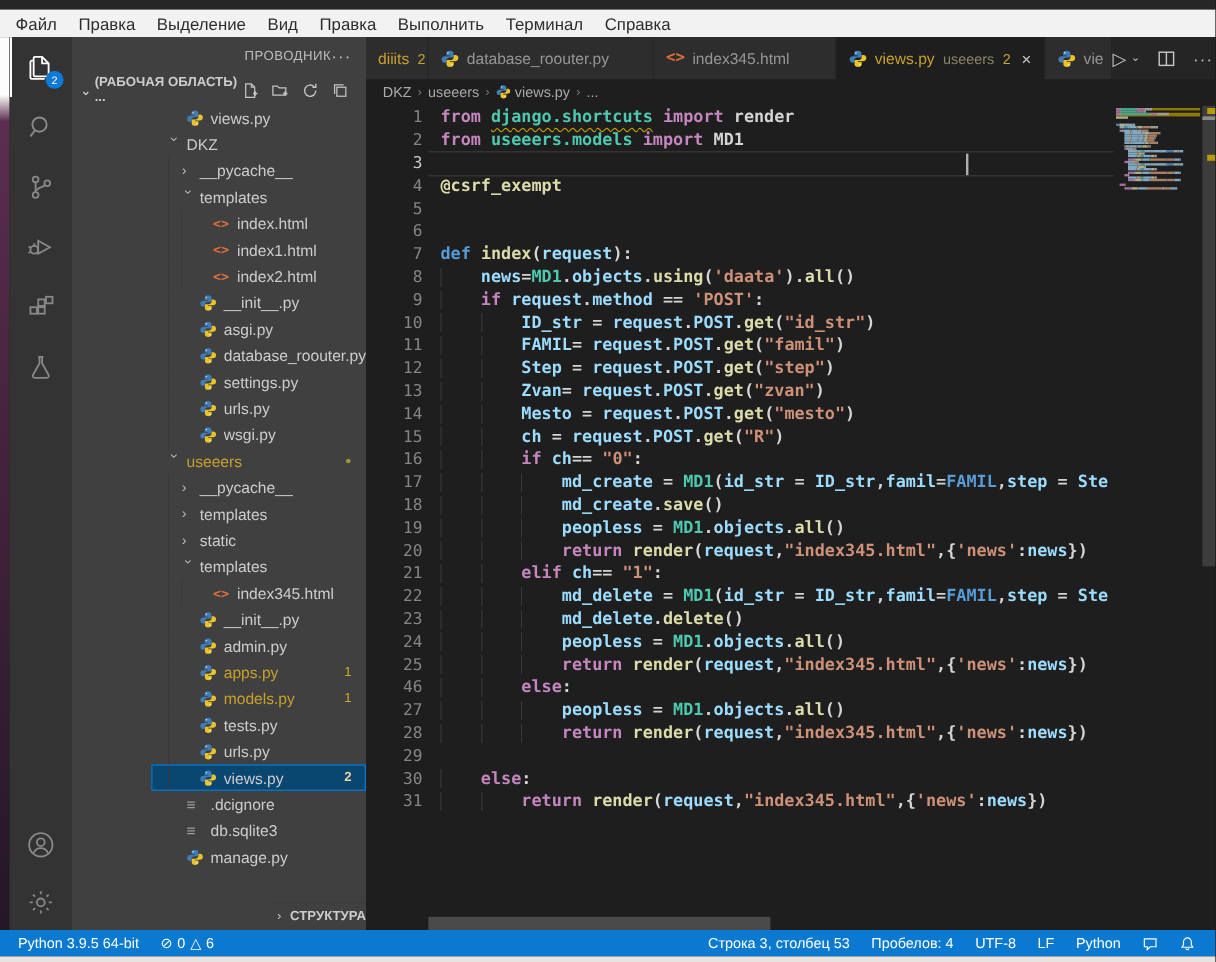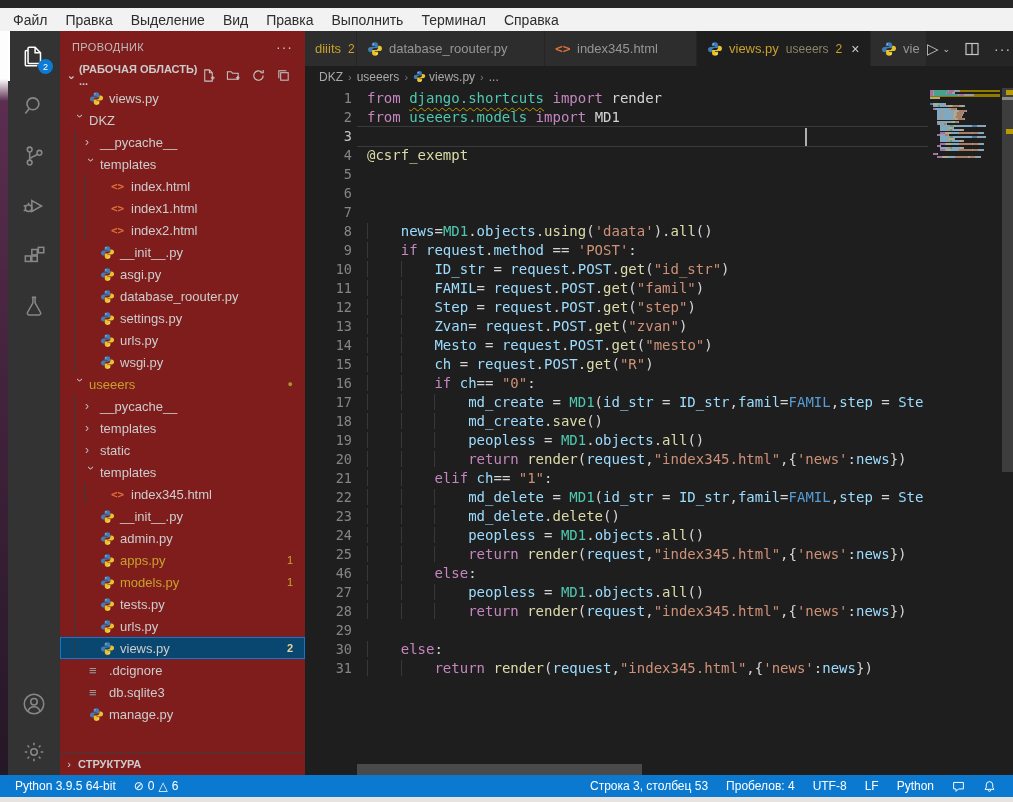--- a/index.html
+++ b/index.html
@@ -13,21 +13,21 @@
     background:linear-gradient(180deg,#fdfdfd 0px,#fdfdfd 48px,#5c2d51 70px,#47253f 300px,#241726 744px); }
   
   .activity-bar { width:52px; flex:none; background:#333333; display:flex; flex-direction:column; align-items:center; }
   .act-icon { width:52px; height:50px; display:flex; align-items:center; justify-content:center; position:relative; color:#888888; }
   .act-icon svg { width:26px; height:26px; }
   .act-icon.active { color:#ffffff; box-shadow:inset 2px 0 0 #ffffff; }
   .act-badge { position:absolute; right:7px; bottom:7px; background:#0d7ad6; color:#fff; font-size:9px;
     min-width:15px; height:15px; border-radius:8px; display:flex; align-items:center; justify-content:center; }
   .act-spacer { flex:1; }
   
-  .sidebar { width:245px; flex:none; background:#7f1d1d; display:flex; flex-direction:column; color:#cccccc; overflow:hidden; }
+  .sidebar { width:245px; flex:none; background:#404040; display:flex; flex-direction:column; color:#cccccc; overflow:hidden;align-items:flex-end; }
   .sidebar-title { height:32px; display:flex; align-items:center; padding:0 12px; font-size:11px; color:#bcbcbc; letter-spacing:.4px; }
   .sidebar-title .sp { flex:1; }
   .dots { color:#c5c5c5; font-size:14px; letter-spacing:1px; }
   .section-header { height:24px; display:flex; align-items:center; font-size:11px; font-weight:bold; color:#cccccc; padding:0 4px 0 4px; }
   .section-header .chev { width:16px; text-align:center; font-size:11px; }
   .sh-icons { display:flex; gap:10px; margin-left:auto; padding-right:10px; }
   .sh-icons svg { width:15px; height:15px; }
   .tree { flex:1; overflow:hidden; font-size:13px; }
   .trow { height:22px; display:flex; align-items:center; white-space:nowrap; position:relative; padding-left:14px; }
   .trow.selected { background:#094771; outline:1px solid #0c7ad4; outline-offset:-1px; }
@@ -63,21 +63,21 @@
   .breadcrumb { height:22px; display:flex; align-items:center; font-size:12px; color:#a9a9a9; padding-left:14px; gap:3px; flex:none; }
   .breadcrumb .sep { color:#7a7a7a; font-size:11px; padding:0 2px; }
   .breadcrumb svg { width:13px; height:13px; margin-right:4px; }
   
   .code-area { position:relative; flex:1; overflow:hidden; background:#1e1e1e; }
   .curline { position:absolute; left:52px; right:85px; height:21px; border-top:1px solid #3a3a3a; border-bottom:1px solid #3a3a3a; z-index:0; }
   .code-pane { position:absolute; left:0; top:1px; right:85px; bottom:12px; overflow:hidden; z-index:1; }
   .cl { height:19px; display:flex; white-space:pre; font-family:"DejaVu Sans Mono",monospace; font-size:14px; line-height:19px; }
   .num { width:47px; flex:none; text-align:right; color:#858585; font-size:13.5px; }
   .cl.cur .num { color:#c6c6c6; }
-  .lt { padding-left:15px; flex:none; }
+  .lt { padding-left:15px; flex:none;font-weight:bold; }
   .g { box-shadow:inset 1px 0 0 #383838; }
   .c-kw{color:#C586C0} .c-def{color:#569CD6} .c-fn{color:#DCDCAA} .c-ty{color:#4EC9B0}
   .c-var{color:#9CDCFE} .c-cn{color:#569CD6} .c-str{color:#CE9178} .c-pl{color:#D4D4D4} .c-dec{color:#DCDCAA}
   .c-sq{ text-decoration:underline; text-decoration-style:wavy; text-decoration-color:#b99b00; text-decoration-thickness:1px; text-underline-offset:4px; }
   .cursor { position:absolute; width:1.5px; height:18px; background:#aeafad; z-index:2; }
   .minimap { position:absolute; top:2px; right:13px; width:70px; z-index:1; }
   .mrow { height:2.2px; white-space:nowrap; }
   .mrow span { display:inline-block; height:2px; vertical-align:top; }
   .mrow.mwarn { background:#8f7a00; }
   .vscroll { position:absolute; top:0; right:0; width:11px; bottom:0; }
@@ -560,21 +560,21 @@
       </div>
     <div class="code-area">
       <div class="curline" id="curline" style="top: 38px;"></div>
       <div class="code-pane" id="code-pane">
           <div class="cl"><span class="num">1</span><span class="lt"><span class="c-kw">from</span><span class="c-pl"> </span><span class="c-ty c-sq">django.shortcuts</span><span class="c-pl"> </span><span class="c-kw">import</span><span class="c-pl"> </span><span class="c-pl">render</span></span></div>
           <div class="cl"><span class="num">2</span><span class="lt"><span class="c-kw">from</span><span class="c-pl"> </span><span class="c-ty">useeers.models</span><span class="c-pl"> </span><span class="c-kw">import</span><span class="c-pl"> </span><span class="c-pl">MD1</span></span></div>
           <div class="cl cur"><span class="num">3</span></div>
           <div class="cl"><span class="num">4</span><span class="lt"><span class="c-dec">@csrf_exempt</span></span></div>
           <div class="cl"><span class="num">5</span><span class="lt"></span></div>
           <div class="cl"><span class="num">6</span><span class="lt"></span></div>
-          <div class="cl"><span class="num">7</span></div>
+          <div class="cl"><span class="num">7</span><span class="lt"><span class="c-def">def</span><span class="c-pl"> </span><span class="c-fn">index</span><span class="c-pl">(</span><span class="c-var">request</span><span class="c-pl">):</span></span></div>
           <div class="cl"><span class="num">8</span><span class="lt"><span class="g">    </span><span class="c-var">news</span><span class="c-pl">=</span><span class="c-ty">MD1</span><span class="c-pl">.</span><span class="c-var">objects</span><span class="c-pl">.</span><span class="c-fn">using</span><span class="c-pl">(</span><span class="c-str">'daata'</span><span class="c-pl">).</span><span class="c-fn">all</span><span class="c-pl">()</span></span></div>
           <div class="cl"><span class="num">9</span><span class="lt"><span class="g">    </span><span class="c-kw">if</span><span class="c-pl"> </span><span class="c-var">request</span><span class="c-pl">.</span><span class="c-var">method</span><span class="c-pl"> == </span><span class="c-str">'POST'</span><span class="c-pl">:</span></span></div>
           <div class="cl"><span class="num">10</span><span class="lt"><span class="g">    </span><span class="g">    </span><span class="c-var">ID_str</span><span class="c-pl"> = </span><span class="c-var">request</span><span class="c-pl">.</span><span class="c-var">POST</span><span class="c-pl">.</span><span class="c-fn">get</span><span class="c-pl">(</span><span class="c-str">"id_str"</span><span class="c-pl">)</span></span></div>
           <div class="cl"><span class="num">11</span><span class="lt"><span class="g">    </span><span class="g">    </span><span class="c-var">FAMIL</span><span class="c-pl">= </span><span class="c-var">request</span><span class="c-pl">.</span><span class="c-var">POST</span><span class="c-pl">.</span><span class="c-fn">get</span><span class="c-pl">(</span><span class="c-str">"famil"</span><span class="c-pl">)</span></span></div>
           <div class="cl"><span class="num">12</span><span class="lt"><span class="g">    </span><span class="g">    </span><span class="c-var">Step</span><span class="c-pl"> = </span><span class="c-var">request</span><span class="c-pl">.</span><span class="c-var">POST</span><span class="c-pl">.</span><span class="c-fn">get</span><span class="c-pl">(</span><span class="c-str">"step"</span><span class="c-pl">)</span></span></div>
           <div class="cl"><span class="num">13</span><span class="lt"><span class="g">    </span><span class="g">    </span><span class="c-var">Zvan</span><span class="c-pl">= </span><span class="c-var">request</span><span class="c-pl">.</span><span class="c-var">POST</span><span class="c-pl">.</span><span class="c-fn">get</span><span class="c-pl">(</span><span class="c-str">"zvan"</span><span class="c-pl">)</span></span></div>
           <div class="cl"><span class="num">14</span><span class="lt"><span class="g">    </span><span class="g">    </span><span class="c-var">Mesto</span><span class="c-pl"> = </span><span class="c-var">request</span><span class="c-pl">.</span><span class="c-var">POST</span><span class="c-pl">.</span><span class="c-fn">get</span><span class="c-pl">(</span><span class="c-str">"mesto"</span><span class="c-pl">)</span></span></div>
           <div class="cl"><span class="num">15</span><span class="lt"><span class="g">    </span><span class="g">    </span><span class="c-var">ch</span><span class="c-pl"> = </span><span class="c-var">request</span><span class="c-pl">.</span><span class="c-var">POST</span><span class="c-pl">.</span><span class="c-fn">get</span><span class="c-pl">(</span><span class="c-str">"R"</span><span class="c-pl">)</span></span></div>
           <div class="cl"><span class="num">16</span><span class="lt"><span class="g">    </span><span class="g">    </span><span class="c-kw">if</span><span class="c-pl"> </span><span class="c-var">ch</span><span class="c-pl">== </span><span class="c-str">"0"</span><span class="c-pl">:</span></span></div>
           <div class="cl"><span class="num">17</span><span class="lt"><span class="g">    </span><span class="g">    </span><span class="g">    </span><span class="c-var">md_create</span><span class="c-pl"> = </span><span class="c-ty">MD1</span><span class="c-pl">(</span><span class="c-var">id_str</span><span class="c-pl"> = </span><span class="c-var">ID_str</span><span class="c-pl">,</span><span class="c-var">famil</span><span class="c-pl">=</span><span class="c-cn">FAMIL</span><span class="c-pl">,</span><span class="c-var">step</span><span class="c-pl"> = </span><span class="c-var">Ste</span></span></div>

